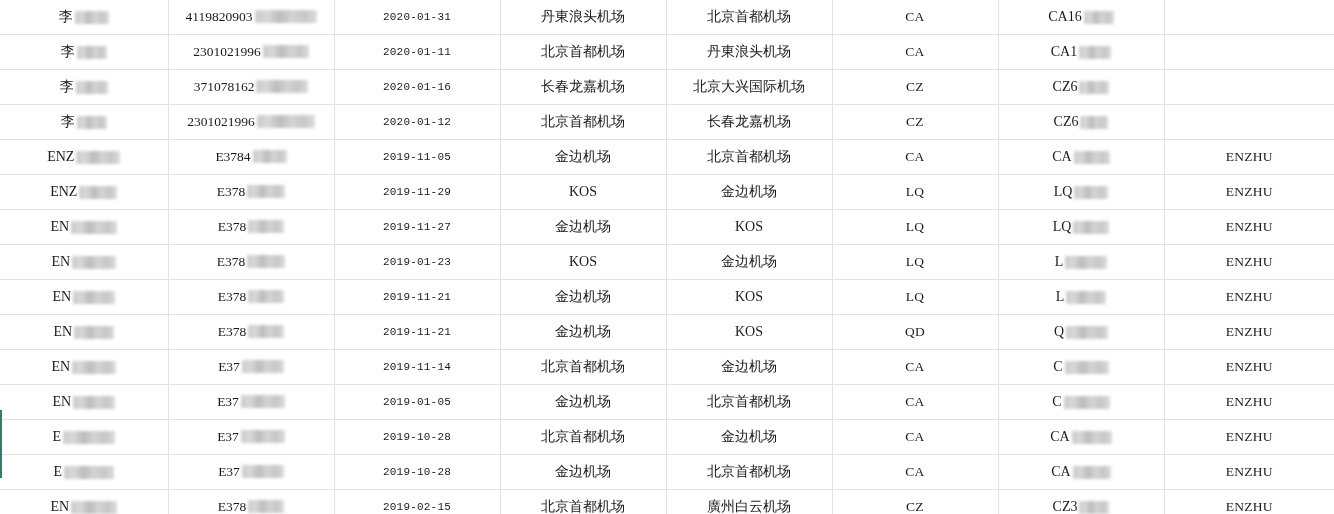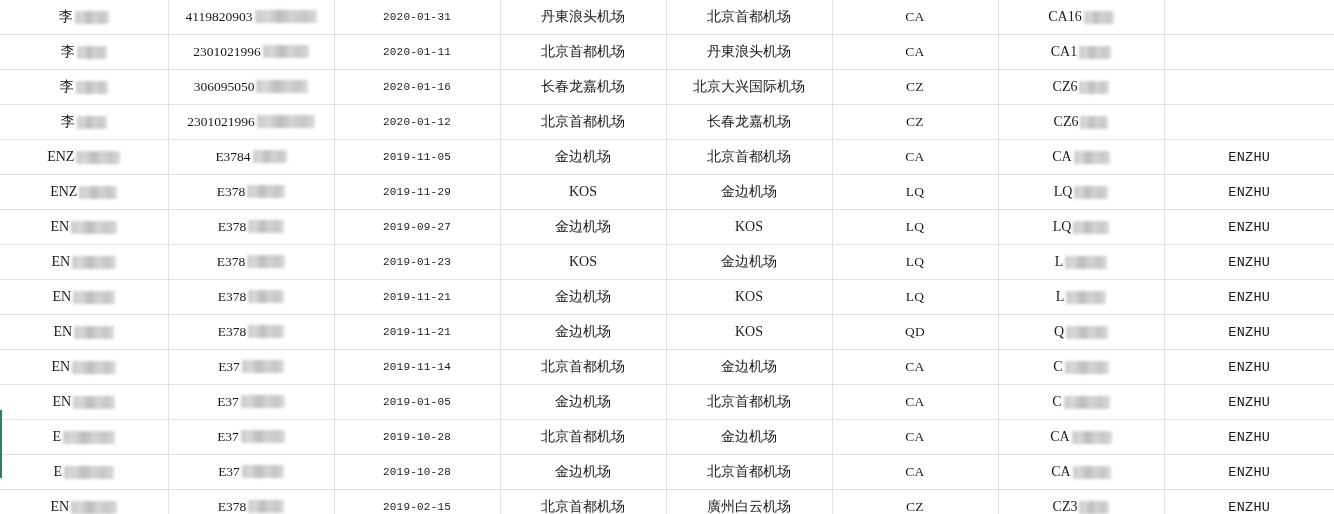--- a/index.html
+++ b/index.html
@@ -65,21 +65,21 @@
     margin-left: 2px;
     border-radius: 1px;
     background: linear-gradient(90deg,#c9c9c9 0%,#d6d6d6 20%,#b9b9b9 40%,#d2d2d2 60%,#c4c4c4 80%,#dadada 100%);
     filter: blur(1.6px);
     opacity: .95;
     vertical-align: middle;
   }
   .blur.tall { height: 13px; }
   .date-cell { font-family: "Liberation Mono", monospace; font-size: 11px; letter-spacing: .2px;}
   .id-cell { font-family: "Liberation Serif", serif; font-size: 13.5px; }
-  .src-cell { font-family: Liberation Mono, monospace; font-size: 13.5px; letter-spacing: .3px;}
+  .src-cell { font-family: Liberation Serif, serif; font-size: 13.5px; letter-spacing: .3px;}
   .code-cell { font-family: "Liberation Serif", serif; font-size: 13.5px; letter-spacing: .3px;}
   
   .edge-mark {
     position: absolute;
     left: 0;
     width: 2px;
     background: #2f7d6f;
   }
 </style>
 </head>
@@ -155,21 +155,21 @@
           <td class="src-cell"><span class="cell-inner">
               <span class="txt"></span>
             </span></td>
         </tr>
         <tr>
           <td class="name-cell"><span class="cell-inner">
               <span class="txt">李</span>
               <span class="blur tall" style="width: 32px;"></span>
             </span></td>
           <td class="id-cell"><span class="cell-inner">
-              <span class="txt">306095050</span>
+              <span class="txt">371078162</span>
               <span class="blur tall" style="width: 52px;"></span>
             </span></td>
           <td class="date-cell"><span class="cell-inner">
               <span class="txt">2020-01-16</span>
             </span></td>
           <td class="dep-cell"><span class="cell-inner">
               <span class="txt">长春龙嘉机场</span>
             </span></td>
           <td class="arr-cell"><span class="cell-inner">
               <span class="txt">北京大兴国际机场</span>
@@ -275,21 +275,21 @@
         <tr>
           <td class="name-cell"><span class="cell-inner">
               <span class="txt">EN</span>
               <span class="blur tall" style="width: 46px;"></span>
             </span></td>
           <td class="id-cell"><span class="cell-inner">
               <span class="txt">E378</span>
               <span class="blur tall" style="width: 36px;"></span>
             </span></td>
           <td class="date-cell"><span class="cell-inner">
-              <span class="txt">2019-09-27</span>
+              <span class="txt">2019-11-27</span>
             </span></td>
           <td class="dep-cell"><span class="cell-inner">
               <span class="txt">金边机场</span>
             </span></td>
           <td class="arr-cell"><span class="cell-inner">
               <span class="txt">KOS</span>
             </span></td>
           <td class="code-cell"><span class="cell-inner">
               <span class="txt">LQ</span>
             </span></td>

